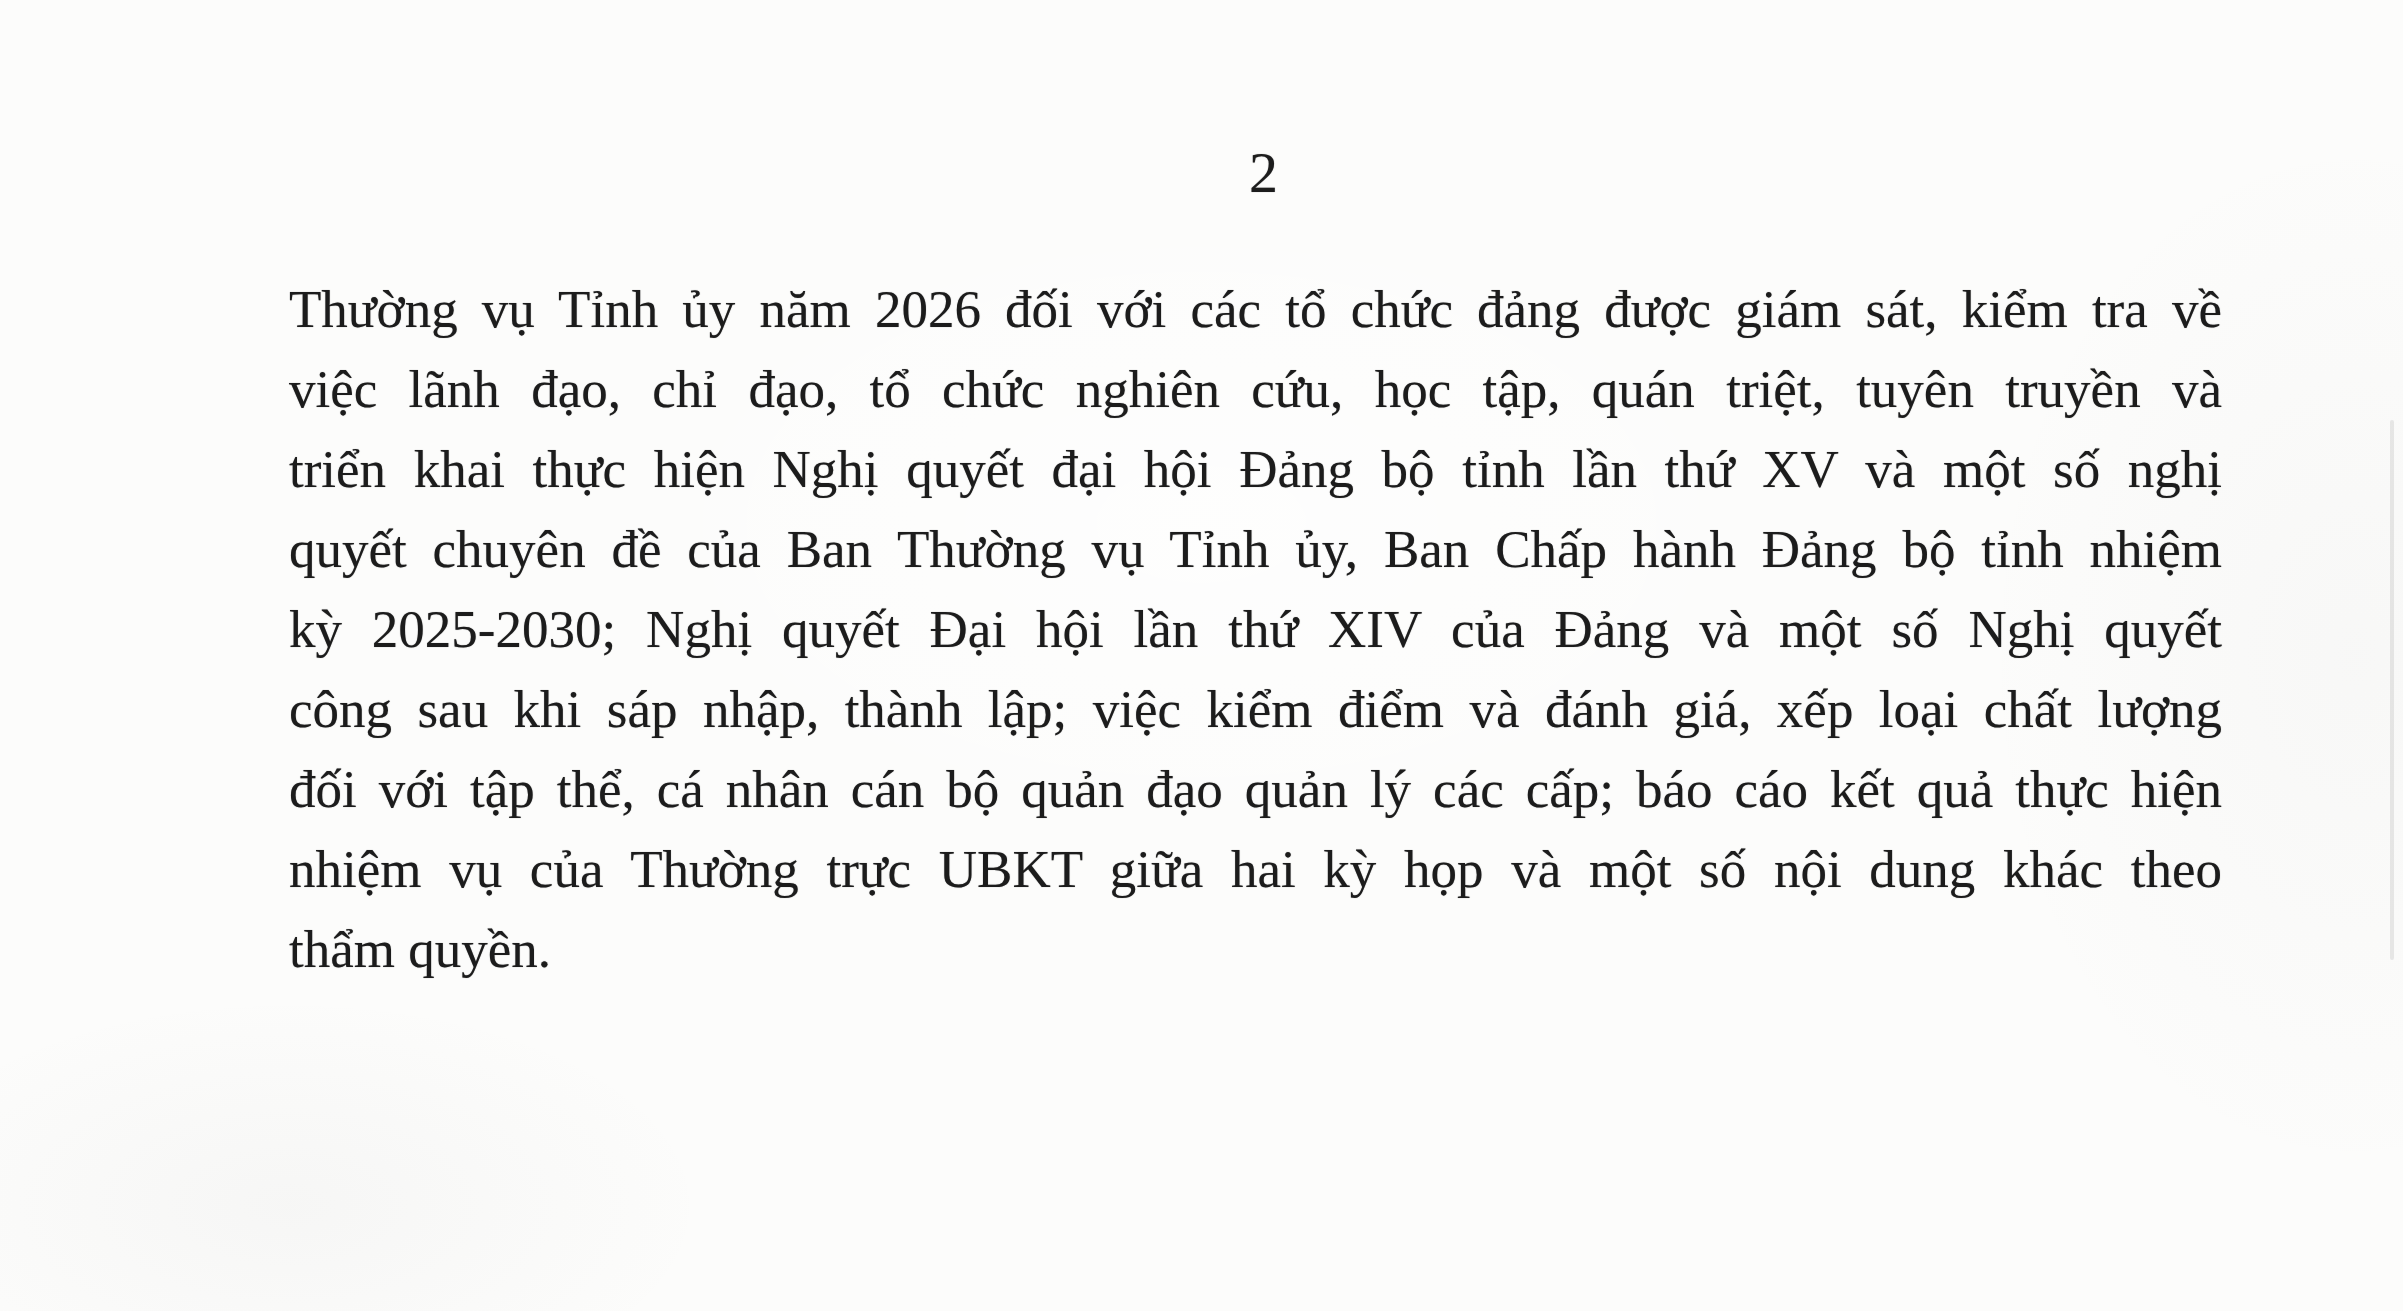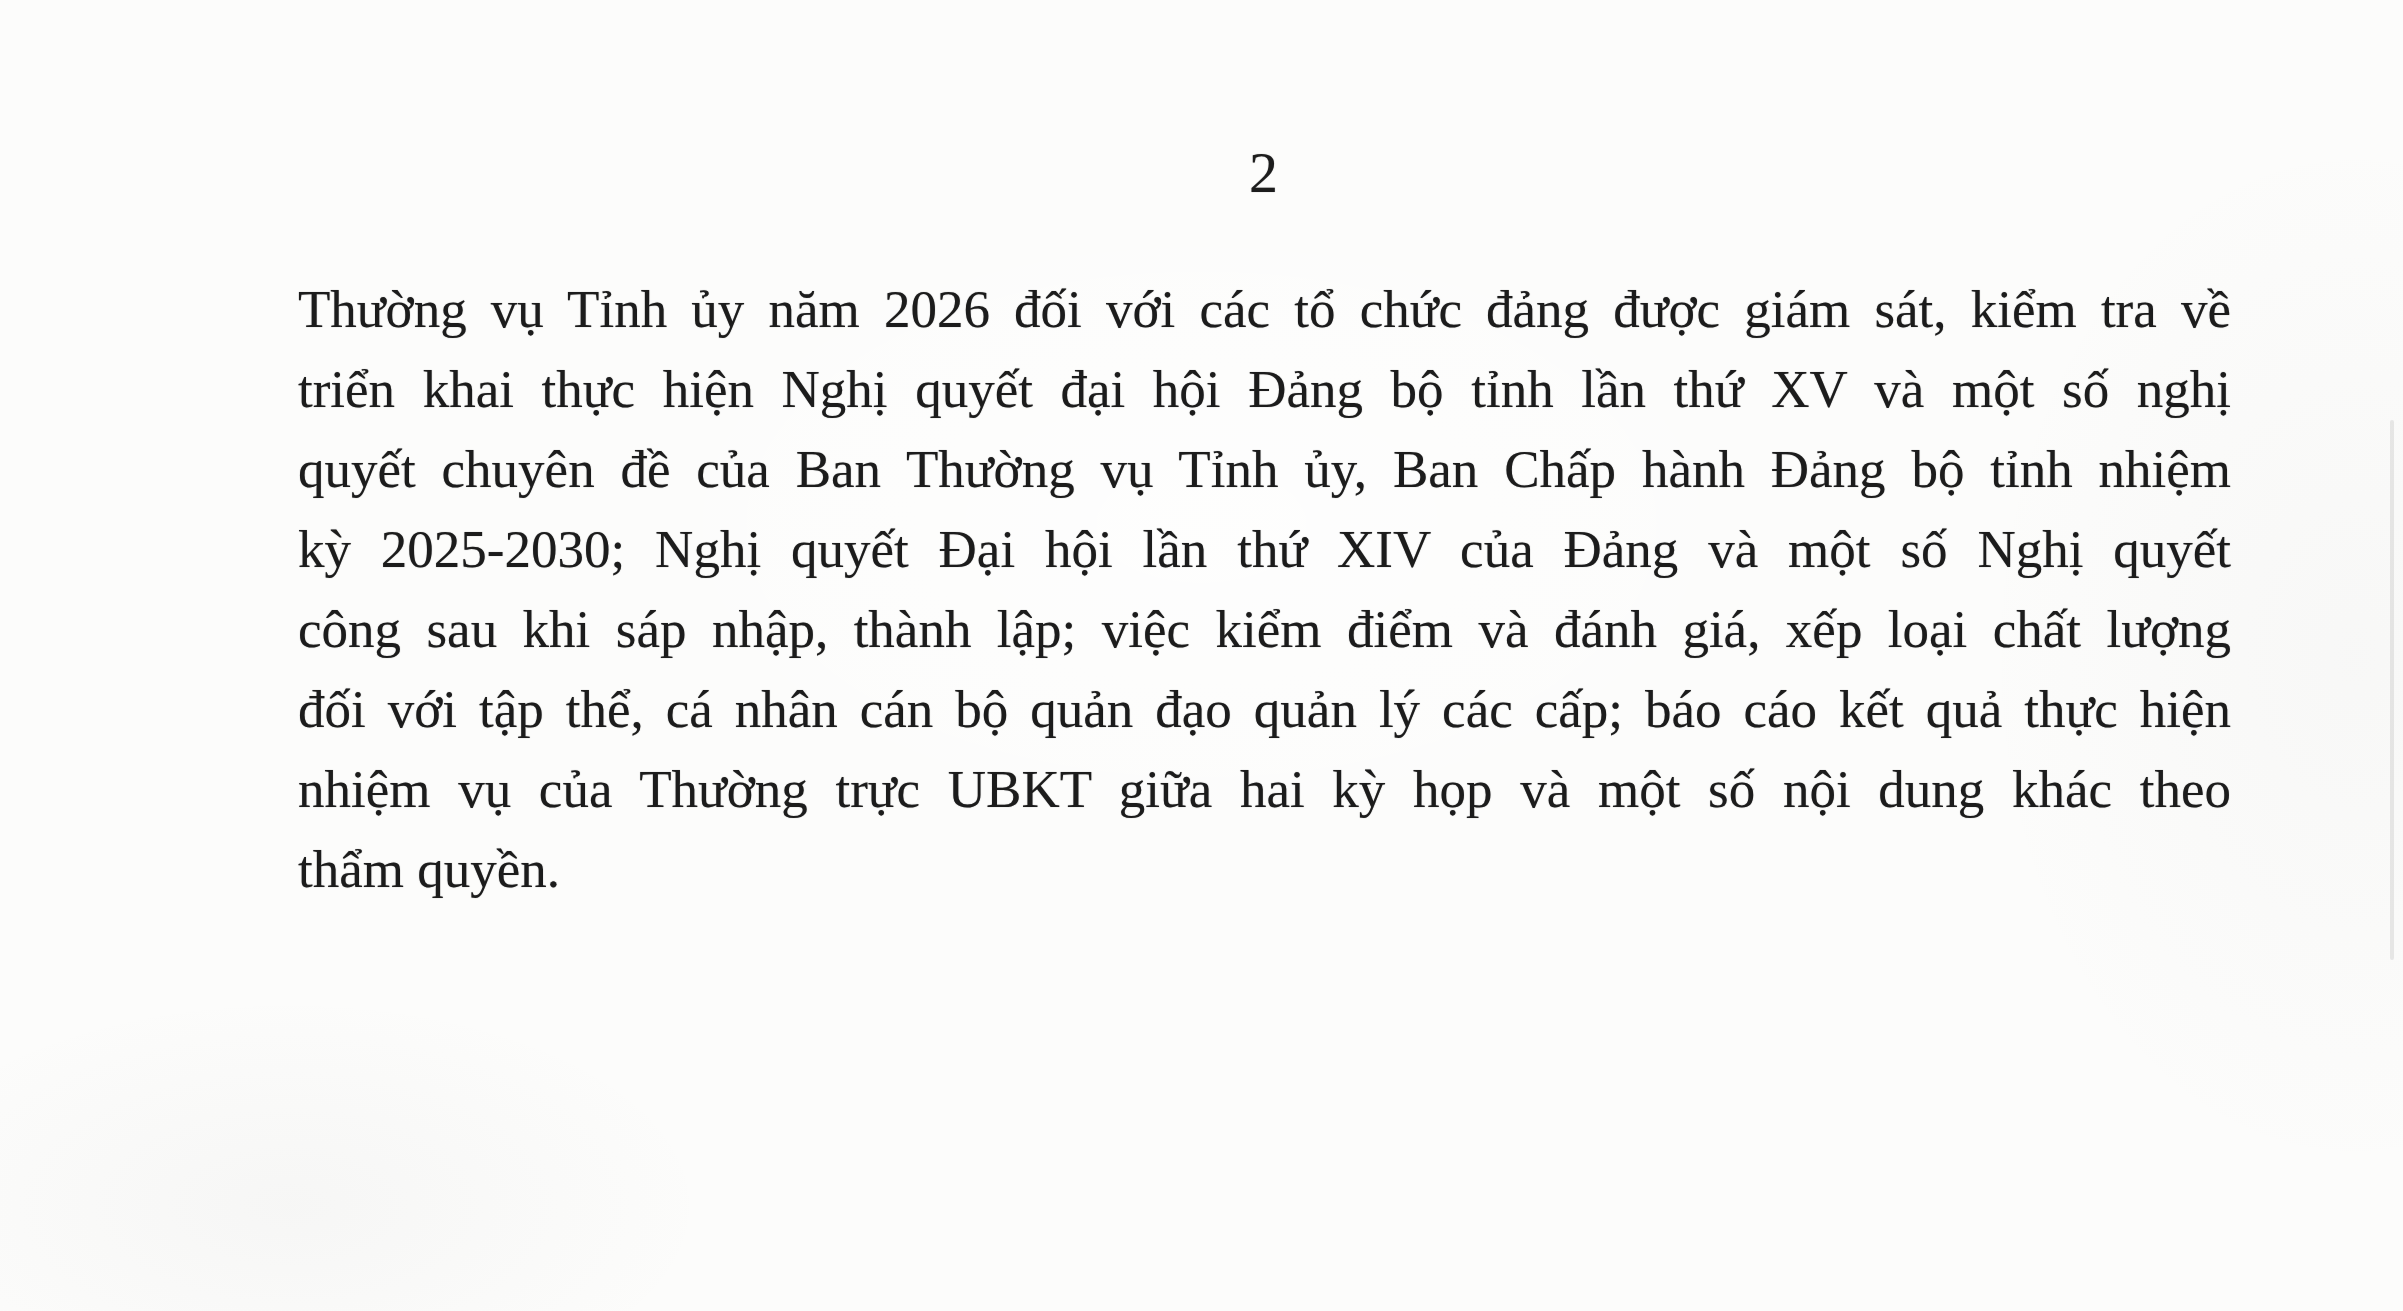--- a/index.html
+++ b/index.html
@@ -29,21 +29,21 @@
     left: 297px;
     width: 1933px;
     top: 140px;
     text-align: center;
     font-size: 58px;
     line-height: 1.15;
     text-shadow: 0 0 1px rgba(20,20,20,0.45);
   }
   .paragraph {
     position: absolute;
-    left: 298px;
+    left: 289px;
     top: 269px;
     width: 1933px;
     font-size: 53px;
     line-height: 80px;
     text-shadow: 0 0 1px rgba(20,20,20,0.45);
   }
   .text-line {
     text-align: justify;
     text-align-last: justify;
     white-space: normal;
@@ -64,20 +64,21 @@
 </style>
 </head>
 <body>
 
 <div class="scan-surface"></div>
 
 <div class="page-number">2</div>
 
 <div class="paragraph">
   <div class="text-line">Thường vụ Tỉnh ủy năm 2026 đối với các tổ chức đảng được giám sát, kiểm tra về</div>
+  <div class="text-line">việc lãnh đạo, chỉ đạo, tổ chức nghiên cứu, học tập, quán triệt, tuyên truyền và</div>
   <div class="text-line">triển khai thực hiện Nghị quyết đại hội Đảng bộ tỉnh lần thứ XV và một số nghị</div>
   <div class="text-line">quyết chuyên đề của Ban Thường vụ Tỉnh ủy, Ban Chấp hành Đảng bộ tỉnh nhiệm</div>
   <div class="text-line">kỳ 2025-2030; Nghị quyết Đại hội lần thứ XIV của Đảng và một số Nghị quyết</div>
   <div class="text-line">công sau khi sáp nhập, thành lập; việc kiểm điểm và đánh giá, xếp loại chất lượng</div>
   <div class="text-line">đối với tập thể, cá nhân cán bộ quản đạo quản lý các cấp; báo cáo kết quả thực hiện</div>
   <div class="text-line">nhiệm vụ của Thường trực UBKT giữa hai kỳ họp và một số nội dung khác theo</div>
   <div class="text-line last-line">thẩm quyền.</div>
 </div>
 
 <div class="edge-shadow"></div>

